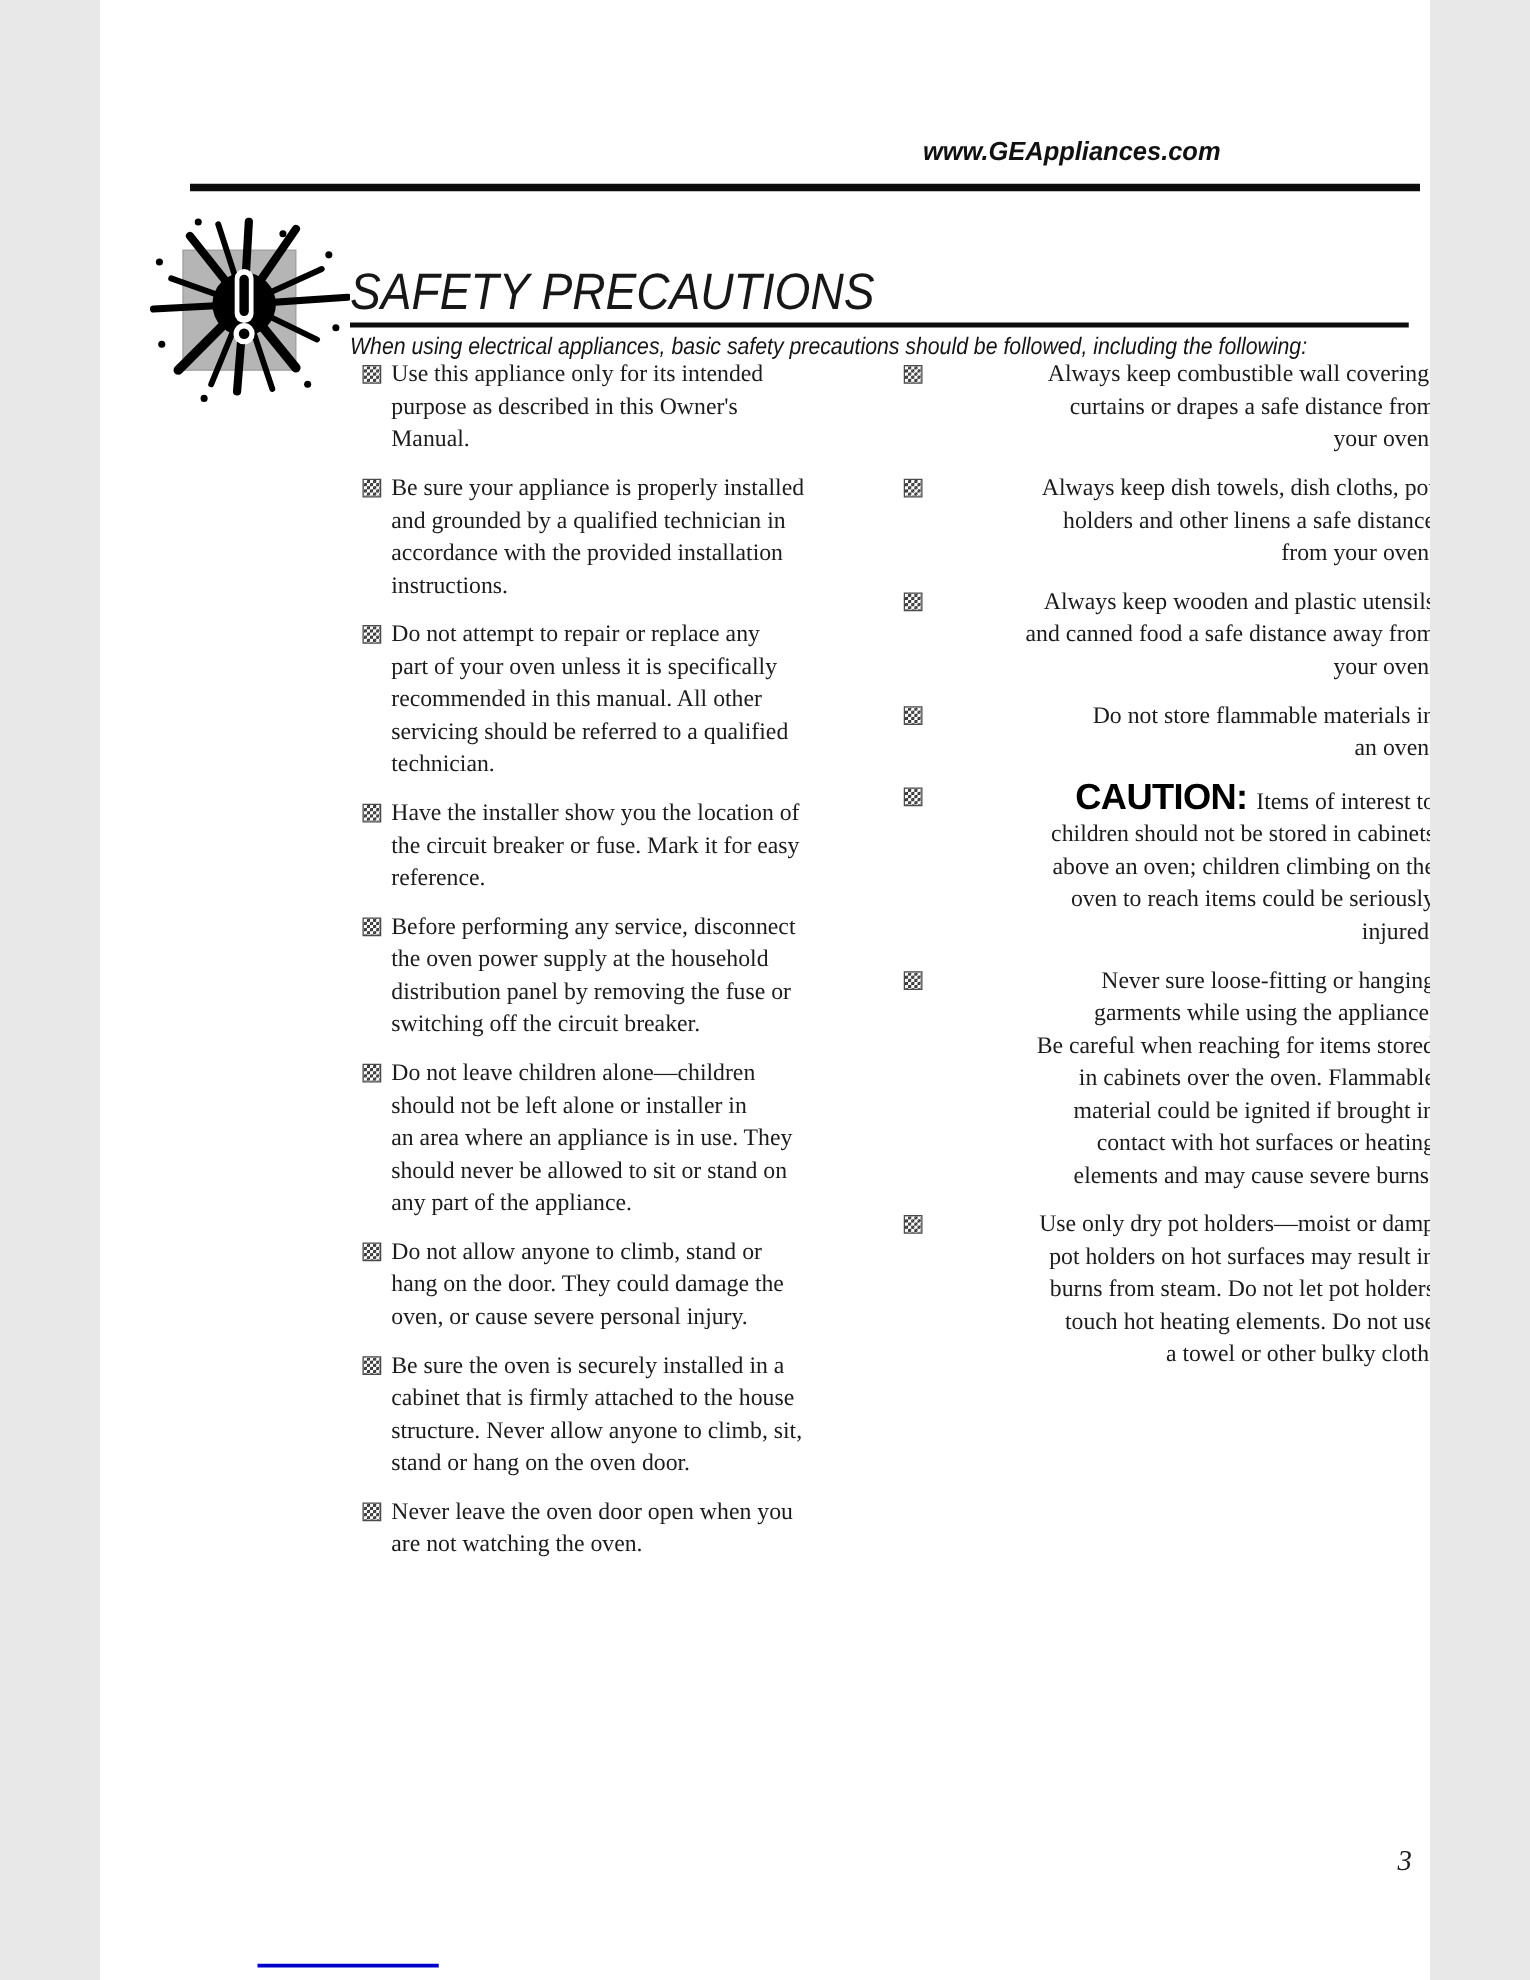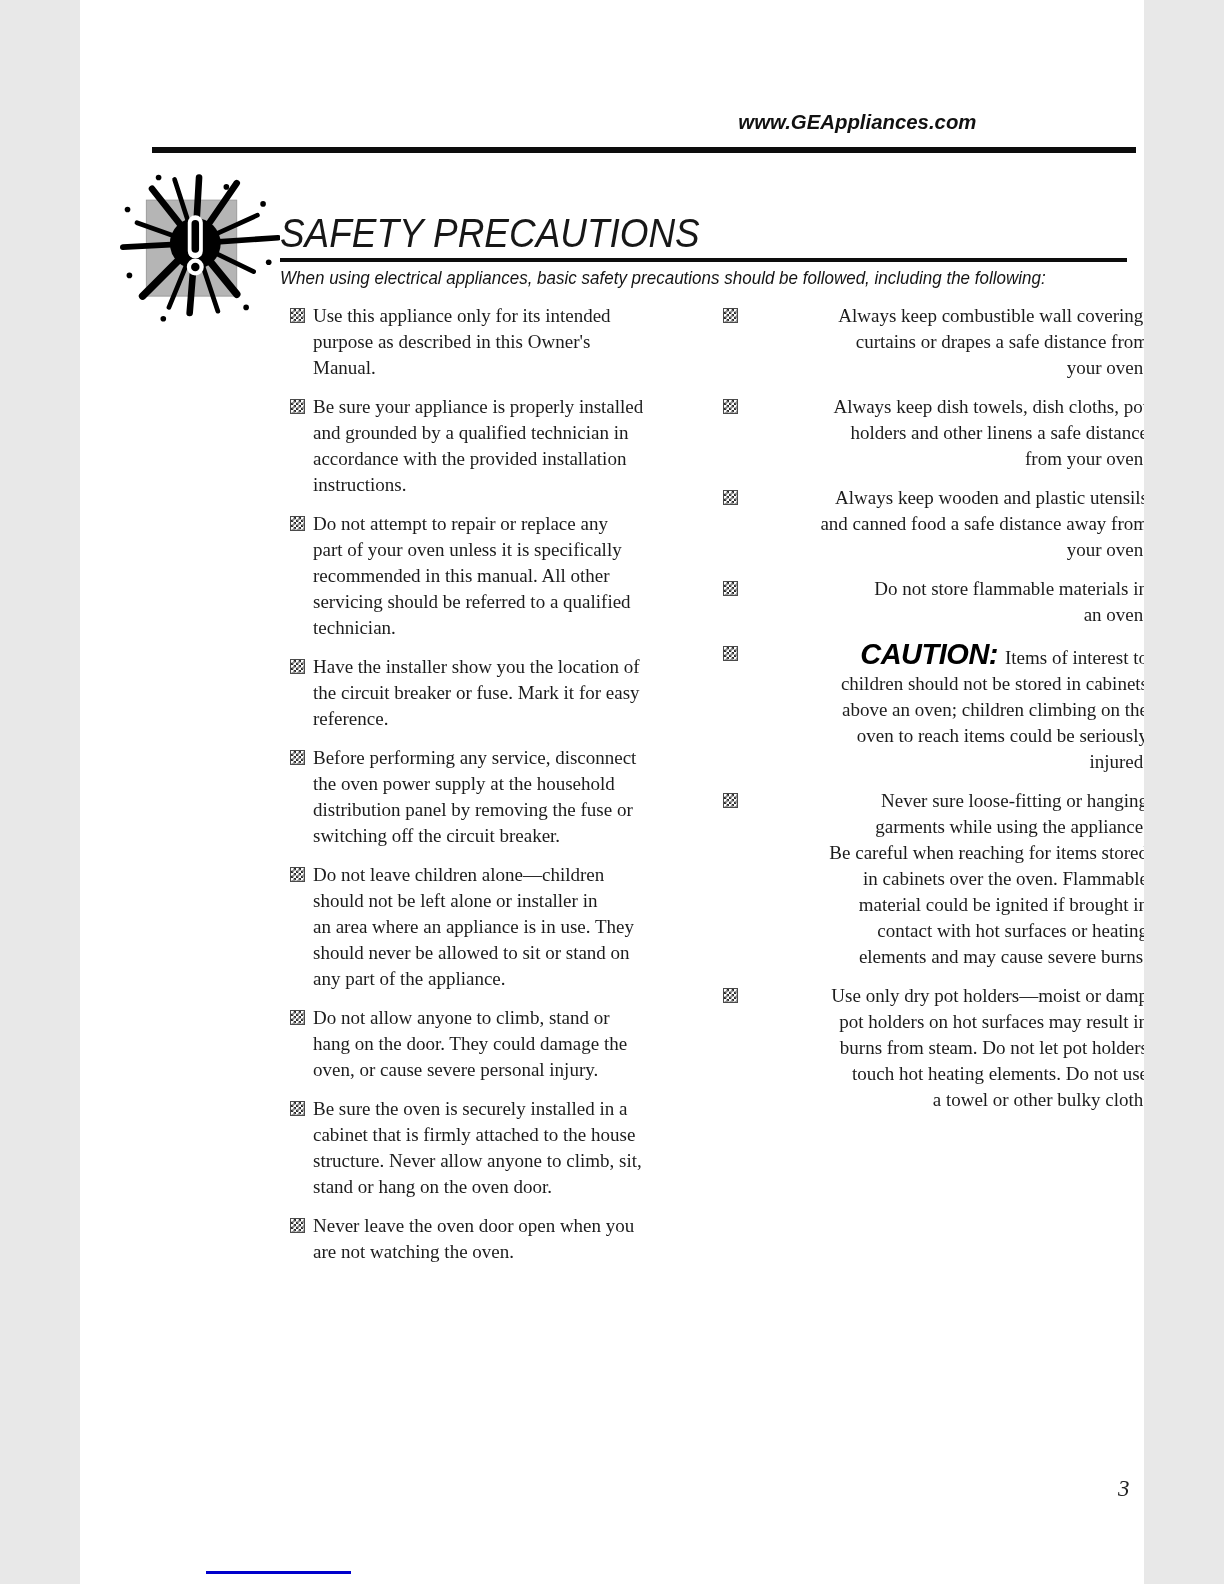--- a/index.html
+++ b/index.html
@@ -31,40 +31,40 @@
   .title-underline{
     position:absolute; left:200px; top:258px; width:847px; height:4px; background:#0d0d0d;
   }
   .intro-text{
     position:absolute; left:200px; top:267px;
     font-family:"Liberation Sans", sans-serif; font-style:italic; font-weight:400;
     font-size:19px; color:#141414; white-space:nowrap;
     transform:scaleX(0.895); transform-origin:left;
   }
   
-  .col{position:absolute; top:303px; width:424px;}
+  .col{position:absolute; top:287px; width:424px;}
   .col-left{left:211px;}
   .col-right{left:644px;text-align:right;}
   .col ul{list-style:none; margin:0; padding:0;}
   .col li{
     position:relative; padding-left:22px; margin:0 0 13px 0;
     font-size:19px; line-height:26px; white-space:pre-line; color:#1c1c1c;
   }
   .bullet{
     position:absolute; left:0; top:6px; width:13px; height:13px;
     background-color:#fff;
     background-image:
       linear-gradient(45deg,#2e2e2e 25%,transparent 25%,transparent 75%,#2e2e2e 75%),
       linear-gradient(45deg,#2e2e2e 25%,transparent 25%,transparent 75%,#2e2e2e 75%);
     background-position:0 0,2.5px 2.5px;
     background-size:5px 5px;
     outline:1px solid #4a4a4a;
   }
   .caution-label{
-    font-family:"Liberation Sans", sans-serif; font-style:italic; font-weight:900;
+    font-family:"Liberation Sans", sans-serif; font-weight:900;
     font-size:29px; line-height:26px; letter-spacing:-0.5px; color:#000;
     padding-right:7px;
   }
   
   .sidebar{position:absolute; left:1082px; top:72px; width:75px;}
   .tab{
     box-sizing:border-box; width:75px; background:#fff;
     border:3px solid #000; margin-top:-3px;
     display:flex; align-items:center; justify-content:center;
     writing-mode:vertical-rl;

